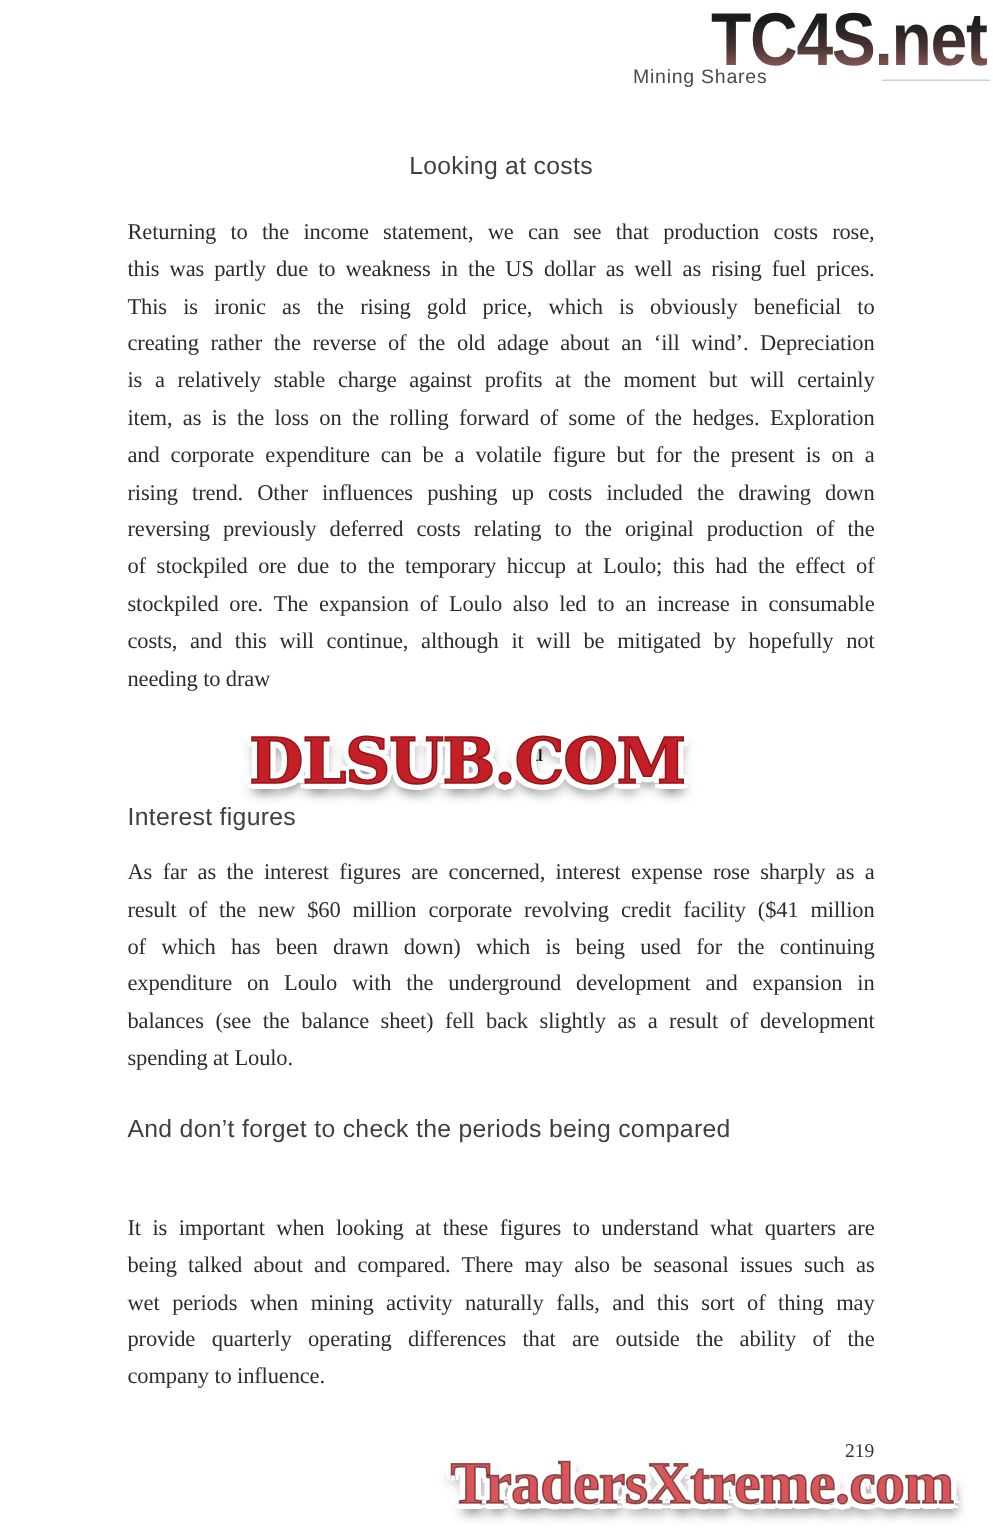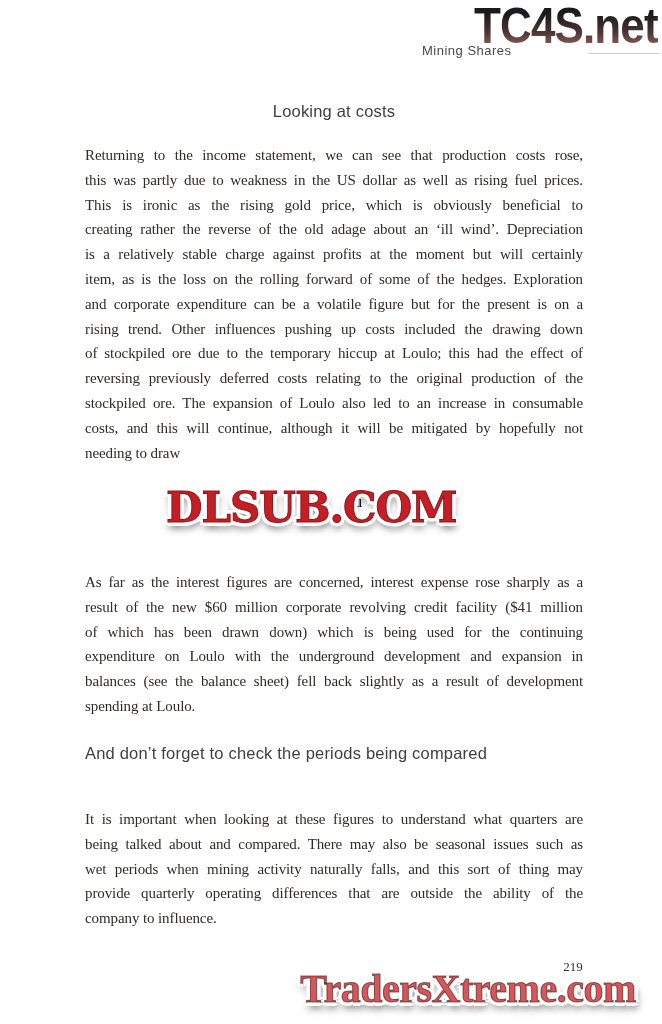--- a/index.html
+++ b/index.html
@@ -68,31 +68,32 @@
   <div class="heading" style="top:102px;text-align:center;">Looking at costs</div>
   <div class="para" style="top:143px;">
     <div class="jline">Returning to the income statement, we can see that production costs rose,</div>
     <div class="jline">this was partly due to weakness in the US dollar as well as rising fuel prices.</div>
     <div class="jline">This is ironic as the rising gold price, which is obviously beneficial to</div>
     <div class="jline">creating rather the reverse of the old adage about an ‘ill wind’. Depreciation</div>
     <div class="jline">is a relatively stable charge against profits at the moment but will certainly</div>
     <div class="jline">item, as is the loss on the rolling forward of some of the hedges. Exploration</div>
     <div class="jline">and corporate expenditure can be a volatile figure but for the present is on a</div>
     <div class="jline">rising trend. Other influences pushing up costs included the drawing down</div>
+    <div class="jline">reversing previously deferred costs relating to the original production of the</div>
     <div class="jline">of stockpiled ore due to the temporary hiccup at Loulo; this had the effect of</div>
-    <div class="jline">reversing previously deferred costs relating to the original production of the</div>
     <div class="jline">stockpiled ore. The expansion of Loulo also led to an increase in consumable</div>
     <div class="jline">costs, and this will continue, although it will be mitigated by hopefully not</div>
     <div class="jline last">needing to draw</div>
   </div>
 
   <span class="fragment">fu</span>
 
   <div class="watermark">DLSUB.COM</div>
 
+  <div class="heading" style="top:536px;">Interest figures</div>
   <div class="para" style="top:570px;">
     <div class="jline">As far as the interest figures are concerned, interest expense rose sharply as a</div>
     <div class="jline">result of the new $60 million corporate revolving credit facility ($41 million</div>
     <div class="jline">of which has been drawn down) which is being used for the continuing</div>
     <div class="jline">expenditure on Loulo with the underground development and expansion in</div>
     <div class="jline">balances (see the balance sheet) fell back slightly as a result of development</div>
     <div class="jline last">spending at Loulo.</div>
   </div>
 
   <div class="heading" style="top:744px;">And don’t forget to check the periods being compared</div>

